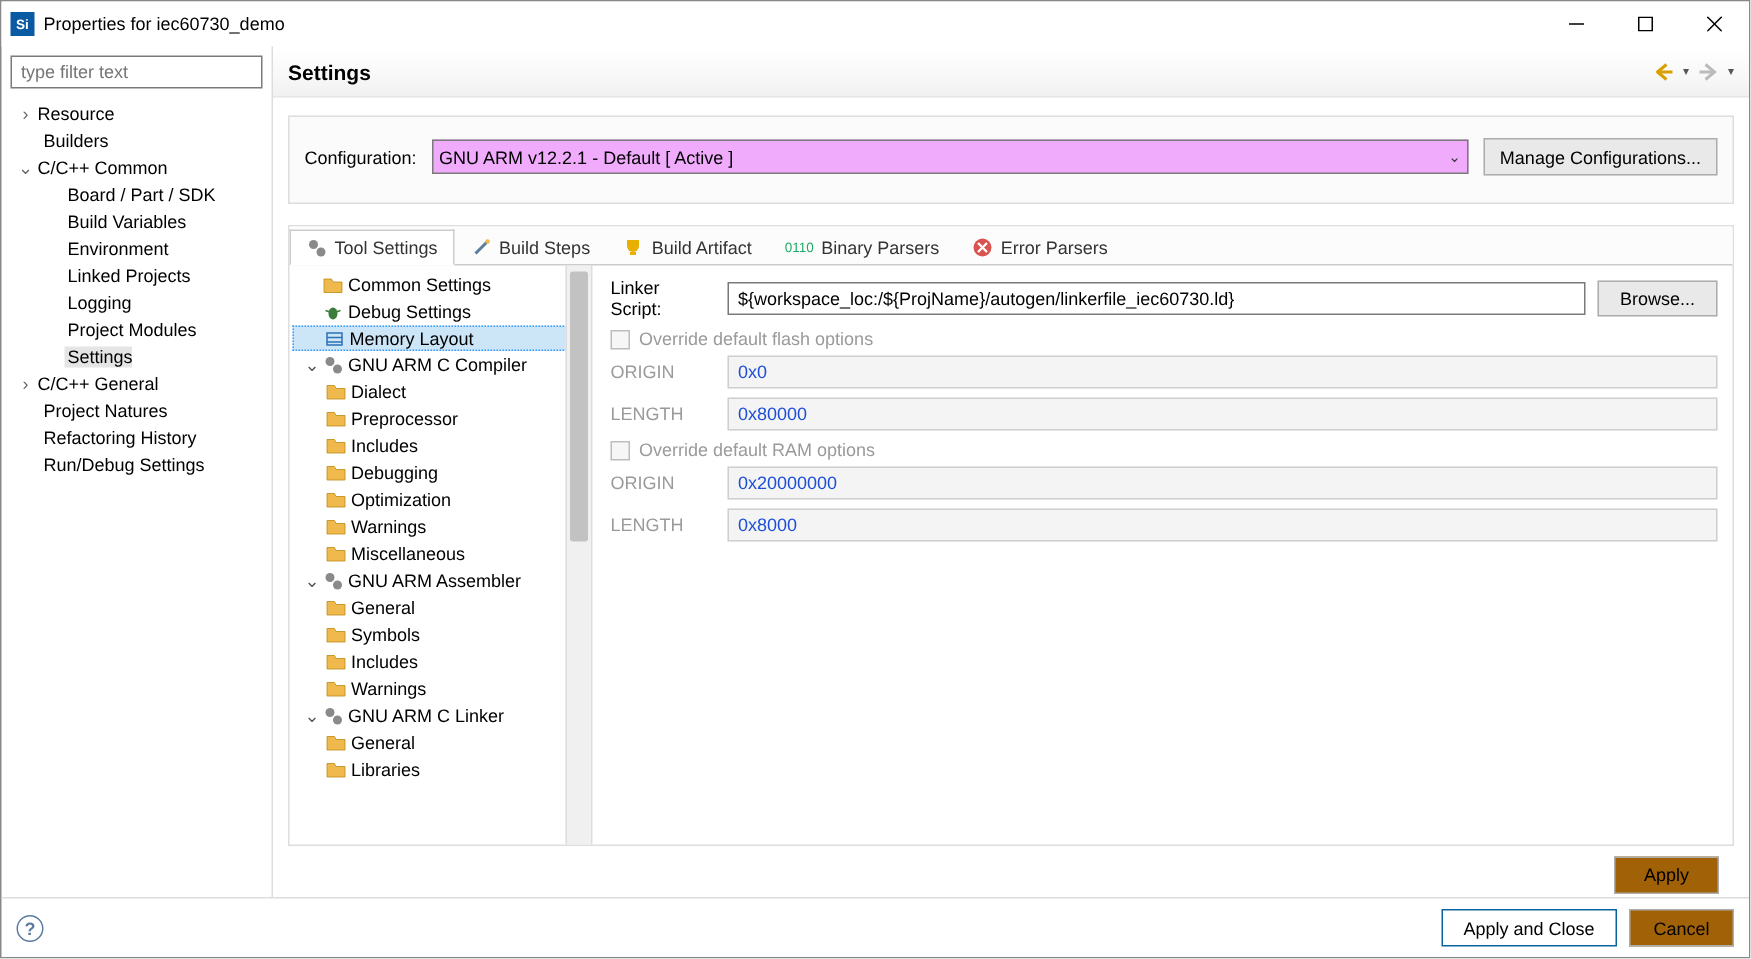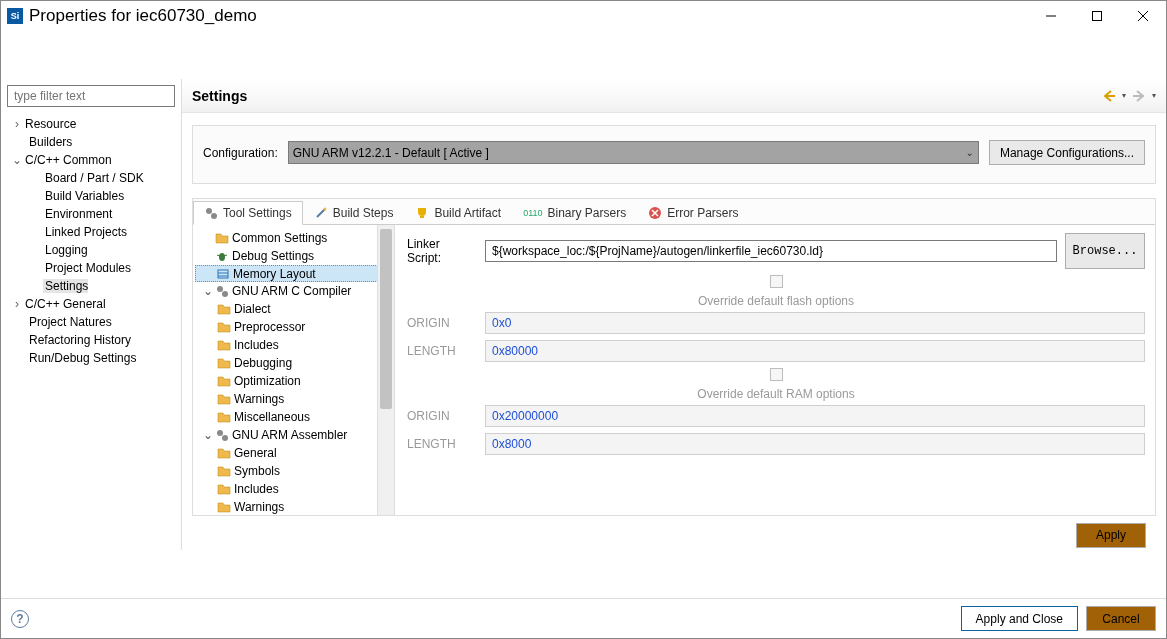--- a/index.html
+++ b/index.html
@@ -1,21 +1,21 @@
 <!DOCTYPE html>
 <html><head>
 <meta charset="utf-8">
 <style>
   * { box-sizing: border-box; font-family: "Segoe UI", Tahoma, sans-serif; font-size: 12px; }
   html, body { margin: 0; padding: 0; height: 100%; width: 1167px; background: #fff; color: #000; }
-  .window { width: 1167px; height: 639px; border: 1px solid #888; display: flex; flex-direction: column; background: #fff; gap: 48px; }
+  .window { width: 1167px; height: 639px; border: 1px solid #888; display: flex; flex-direction: column; background: #fff; }
   .titlebar { height: 30px; display: flex; align-items: center; justify-content: space-between; padding: 0 0 0 6px; background: #fff; }
   .titlebar-left { display: flex; align-items: center; gap: 6px; }
   .app-icon { width: 16px; height: 16px; background: #0a5aa3; color: #fff; font-size: 9px; display: flex; align-items: center; justify-content: center; font-weight: bold; }
-  .titlebar-title { font-size: 17px; }
+  .titlebar-title { font-size: 12px; }
   .win-controls { display: flex; }
   .win-btn { width: 46px; height: 30px; display: flex; align-items: center; justify-content: center; }
   .win-btn svg { width: 10px; height: 10px; }
   .body-area { flex: 1; display: flex; min-height: 0; }
   
   .left-pane { width: 180px; border-right: 0; display: flex; flex-direction: column; }
   .filter-box { margin: 6px; width: 168px; height: 22px; border: 1px solid #7a7a7a; padding: 2px 6px; color: #737373; background: #fff; }
   .nav-tree { padding: 2px 0 0 6px; }
   .nav-row { display: flex; align-items: center; height: 18px; padding-left: 4px; }
   .nav-toggle { width: 12px; text-align: center; color: #666; user-select: none; }
@@ -26,21 +26,21 @@
   
   .right-pane { flex: 1; display: flex; flex-direction: column; border-left: 1px solid #ddd; }
   .header-band { height: 34px; background: #fff; display: flex; align-items: center; justify-content: space-between; padding: 0 10px; border-bottom: 1px solid #e5e5e5;
     background: linear-gradient(#ffffff,#f8f8f8 60%,#f1f1f1); }
   .header-title { font-weight: bold; font-size: 14px; }
   .header-icons { display: flex; align-items: center; gap: 6px; }
   .arrow-icon { width: 14px; height: 14px; }
   .content-scroll { flex: 1; padding: 12px 10px 0 10px; overflow: hidden; display: flex; flex-direction: column; }
   .config-panel { border: 1px solid #ddd; background: #fbfbfb; padding: 14px 10px 18px 10px; display: flex; align-items: center; gap: 10px; margin-bottom: 14px; }
   .config-label { }
-  .config-select { flex: 1; height: 23px; border: 1px solid #7a7a7a; background: #a3a3a3; padding: 0 4px; display: flex; align-items: center; justify-content: space-between; }
+  .config-select { flex: 1; height: 23px; border: 1px solid #7a7a7a; background: #f0abfc; padding: 0 4px; display: flex; align-items: center; justify-content: space-between; }
   .select-caret { font-size: 10px; color: #333; }
   .manage-btn { height: 25px; border: 1px solid #adadad; background: #e9e9e9; padding: 0 10px; display: flex; align-items: center; }
   
   .tabs-area { flex: 1; border: 1px solid #ddd; background: #fff; display: flex; flex-direction: column; min-height: 0; }
   .tabstrip { display: flex; align-items: flex-end; height: 26px; background: #fcfcfc; }
   .tab { height: 24px; display: flex; align-items: center; gap: 5px; padding: 0 10px; border: 1px solid transparent; border-bottom: none; color: #333; }
   .tab.active { background: #fff; border-color: #ccc; border-bottom: 1px solid #fff; position: relative; top: 1px; }
   .tab-icon { width: 14px; height: 14px; }
   .tabstrip-line { border-bottom: 1px solid #ccc; }
   .tab-body { flex: 1; display: flex; min-height: 0; }
@@ -57,22 +57,22 @@
   .tt-sel { background: #cde6f7; border: 1px dotted #3399ff; height: 17px; }
   .fake-scroll { position: absolute; right: 0; top: 0; bottom: 0; width: 17px; background: #f0f0f0; border-left: 1px solid #ddd; }
   .fake-thumb { position: absolute; left: 2px; right: 2px; top: 4px; height: 180px; background: #c2c2c2; border-radius: 2px; }
   
   .form-area { flex: 1; padding: 8px 10px 0 12px; }
   .form-row { display: flex; align-items: center; margin-bottom: 6px; gap: 8px; }
   .fld-label { width: 70px; }
   .fld-label-disabled { color: #9a9a9a; }
   .fld-input { flex: 1; height: 22px; border: 1px solid #7a7a7a; background: #fff; padding: 0 6px; display: flex; align-items: center; }
   .fld-input.ro { background: #f4f4f4; border-color: #cfcfcf; color: #1d4ed8; }
-  .browse-btn { width: 80px; height: 36px; border: 1px solid #adadad; background: #e9e9e9; display: flex; align-items: center; justify-content: center; font-family: Liberation Mono, monospace; }
-  .chk-row { display: flex; align-items: center; gap: 6px; color: #9a9a9a; margin: 4px 0 4px 0; flex-direction: column; }
+  .browse-btn { width: 80px; height: 24px; border: 1px solid #adadad; background: #e9e9e9; display: flex; align-items: center; justify-content: center; }
+  .chk-row { display: flex; align-items: center; gap: 6px; color: #9a9a9a; margin: 4px 0 4px 0; }
   .chk-box { width: 13px; height: 13px; border: 1px solid #bdbdbd; background: #f6f6f6; }
   
   .footer1 { height: 34px; display: flex; align-items: center; justify-content: flex-end; gap: 8px; padding: 4px 10px 0 0; }
   .footer2 { height: 40px; display: flex; align-items: center; justify-content: space-between; padding: 0 10px; border-top: 1px solid #ddd; }
   .btn { height: 25px; min-width: 70px; padding: 0 14px; border: 1px solid #adadad; background: #a16207; display: flex; align-items: center; justify-content: center; }
   .btn.disabled { color: #9a9a9a; background: #f4f4f4; }
   .btn.default { border: 1px solid #0a64a4; background: #fff; }
   .help-circle { width: 18px; height: 18px; border: 1.5px solid #5a7ca0; border-radius: 50%; color: #5a7ca0; display: flex; align-items: center; justify-content: center; font-weight: bold; }
   .footer-right { display: flex; gap: 8px; }
   

